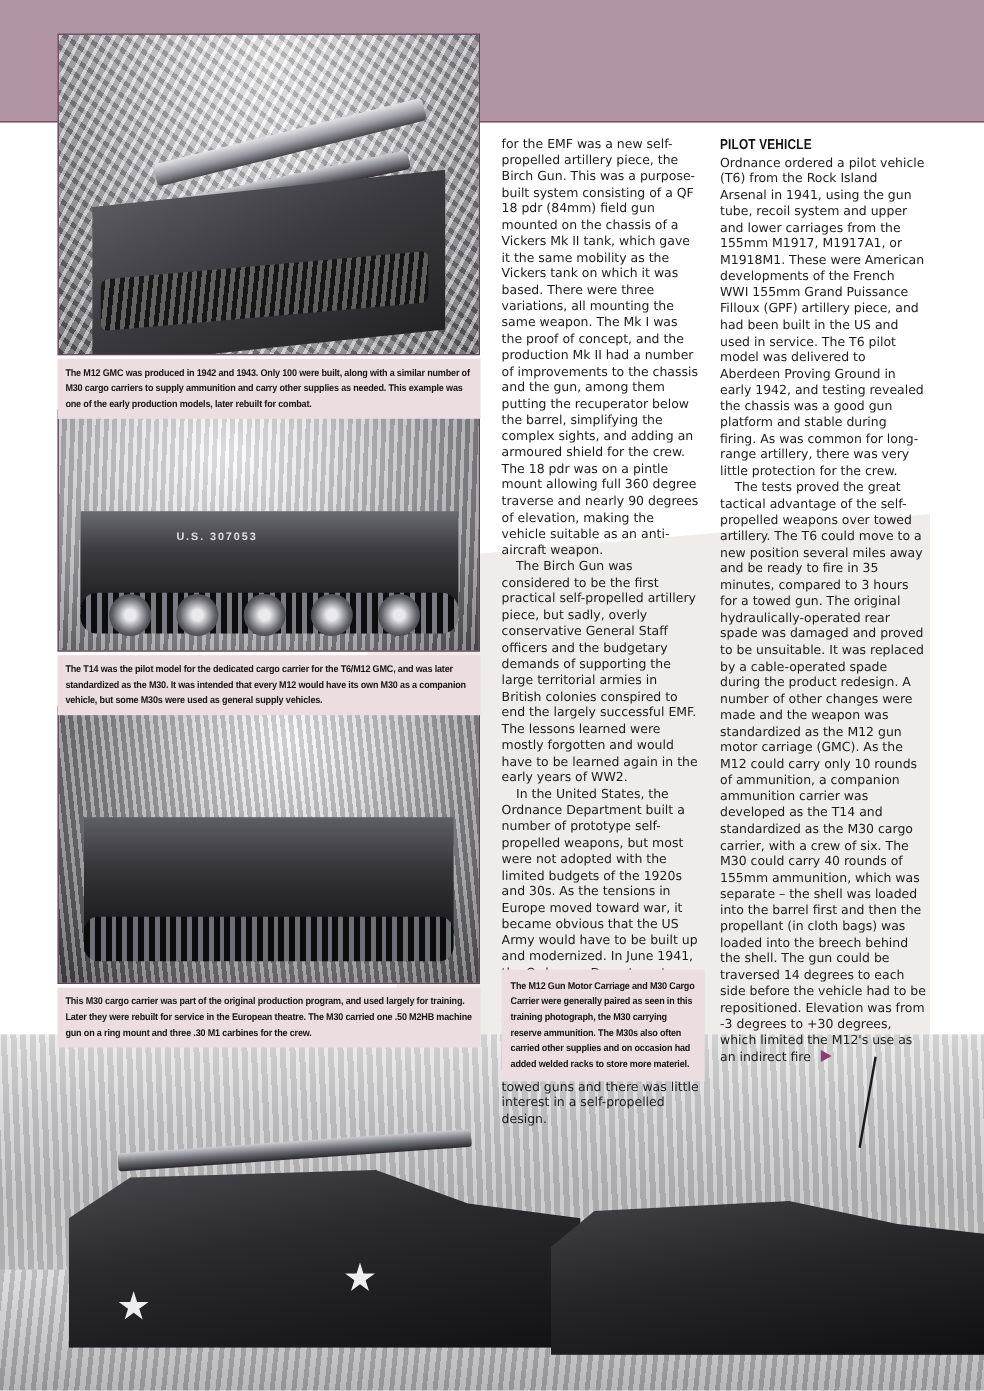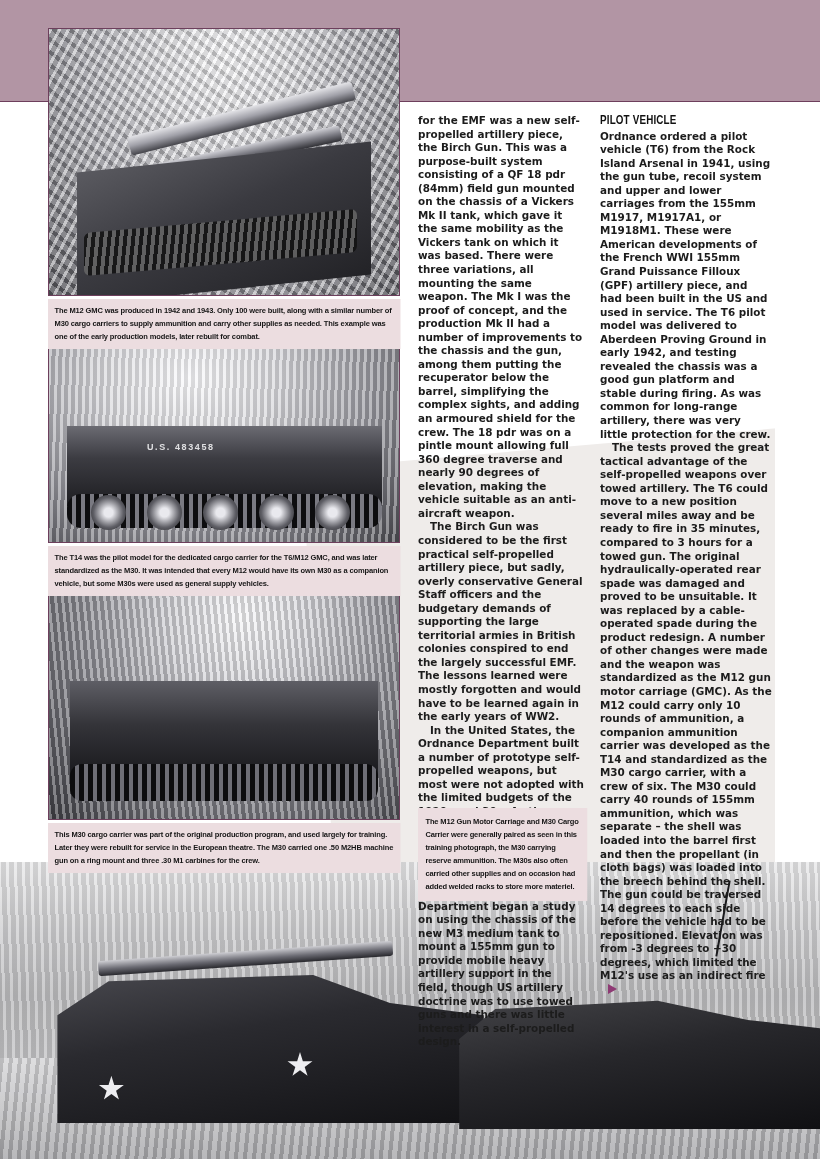--- a/index.html
+++ b/index.html
@@ -196,21 +196,21 @@
     position:absolute; z-index:4;
     font-family:"DejaVu Sans", sans-serif;
     font-size:10.4px;
     line-height:13.55px;
     color:#1c1c1c;
     text-align:left;
   }
   #col-mid { left:418px; top:114px; width:166px; }
   #col-right { left:600px; top:114px; width:172px; }
 
-  .col p { margin:0;font-weight:bold; }
+  .col p { margin:0; }
   .col p.indent { text-indent:12px; }
 
   .section-head {
     font-family:"Liberation Sans", sans-serif;
     font-weight:700;
     font-size:12px;
     letter-spacing:0.2px;
     color:#111;
     margin-bottom:2px;
     transform:scaleX(.82);
@@ -251,21 +251,21 @@
 
   <div class="photo" id="photo2">
     <div class="grain"></div>
     <div class="hull"></div>
     <div class="track"></div>
     <div class="roadwheel" style="left:12%"></div>
     <div class="roadwheel" style="left:28%"></div>
     <div class="roadwheel" style="left:44%"></div>
     <div class="roadwheel" style="left:60%"></div>
     <div class="roadwheel" style="left:76%"></div>
-    <div class="marking">U.S. 483458</div>
+    <div class="marking">U.S. 307053</div>
   </div>
 
   <div class="caption" id="caption2">The T14 was the pilot model for the dedicated cargo carrier for the T6/M12 GMC, and was later standardized as the M30. It was intended that every M12 would have its own M30 as a companion vehicle, but some M30s were used as general supply vehicles.</div>
 
   <div class="photo" id="photo3">
     <div class="grain"></div>
     <div class="hull"></div>
     <div class="track"></div>
   </div>
 

